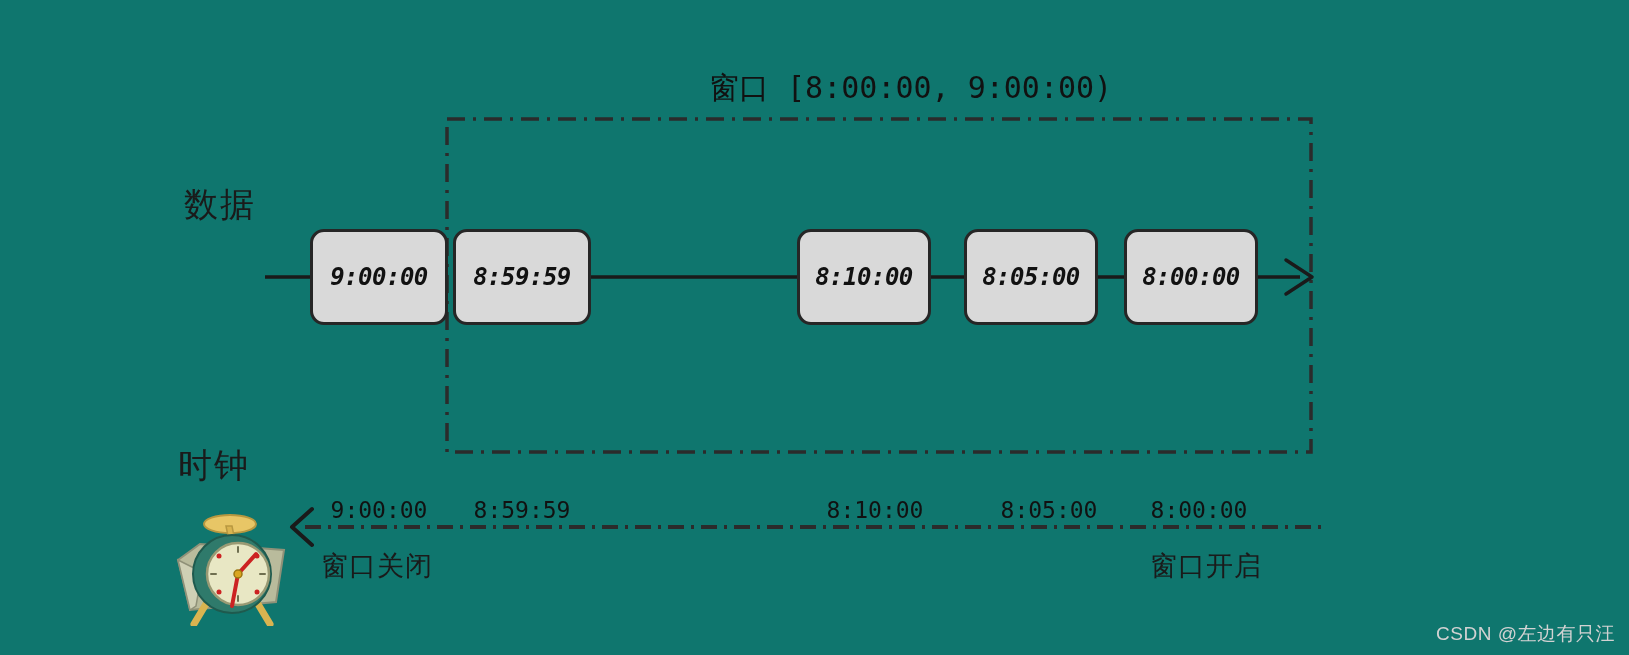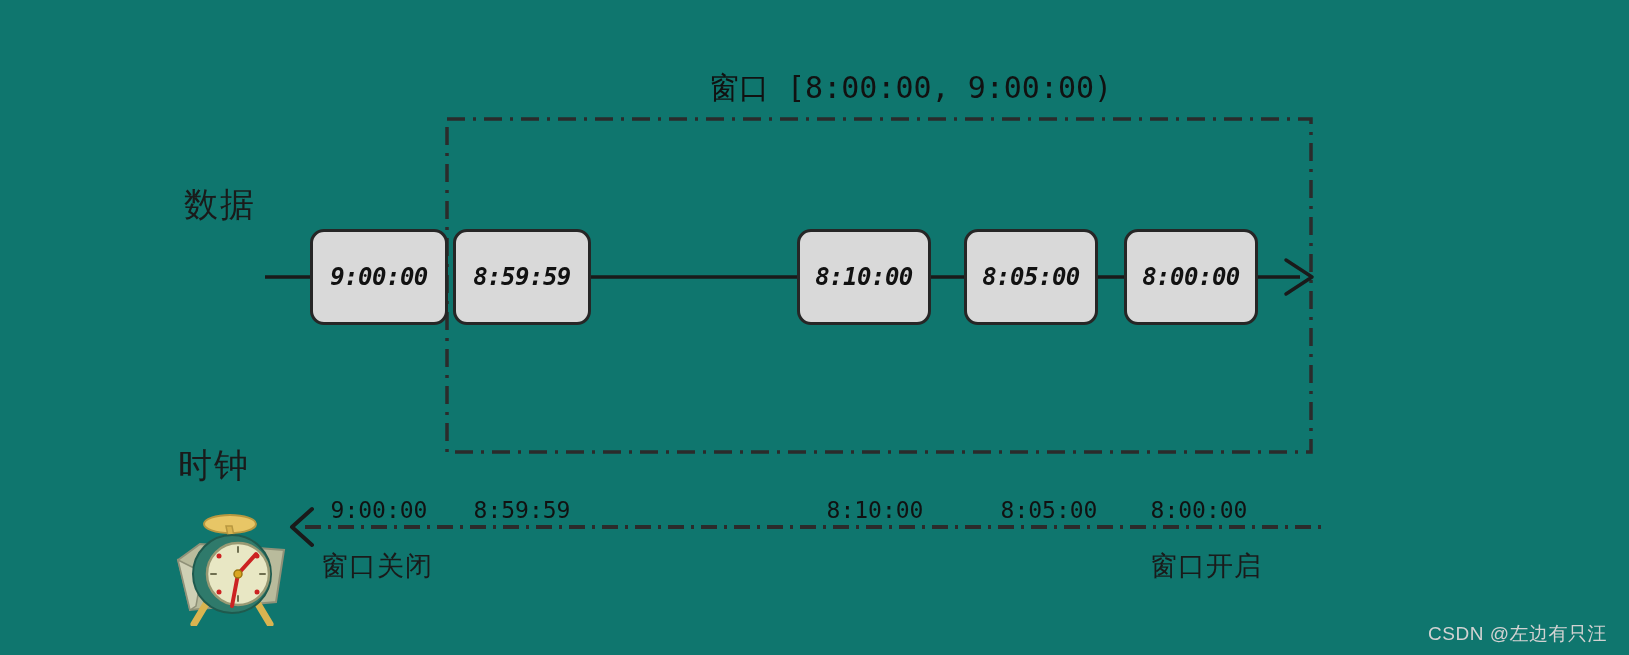--- a/index.html
+++ b/index.html
@@ -93,21 +93,21 @@
   #clock-icon {
     position: absolute;
     left: 172px;
     top: 498px;
     width: 120px;
     height: 128px;
   }
 
   #watermark {
     position: absolute;
-    right: 22px;
+    right: 14px;
     bottom: 8px;
     font-family: "Liberation Sans", sans-serif;
     font-size: 19px;
     color: #d2d2d2;
     white-space: nowrap;
     letter-spacing: 0.5px;
   }
 </style>
 </head>
 <body>

